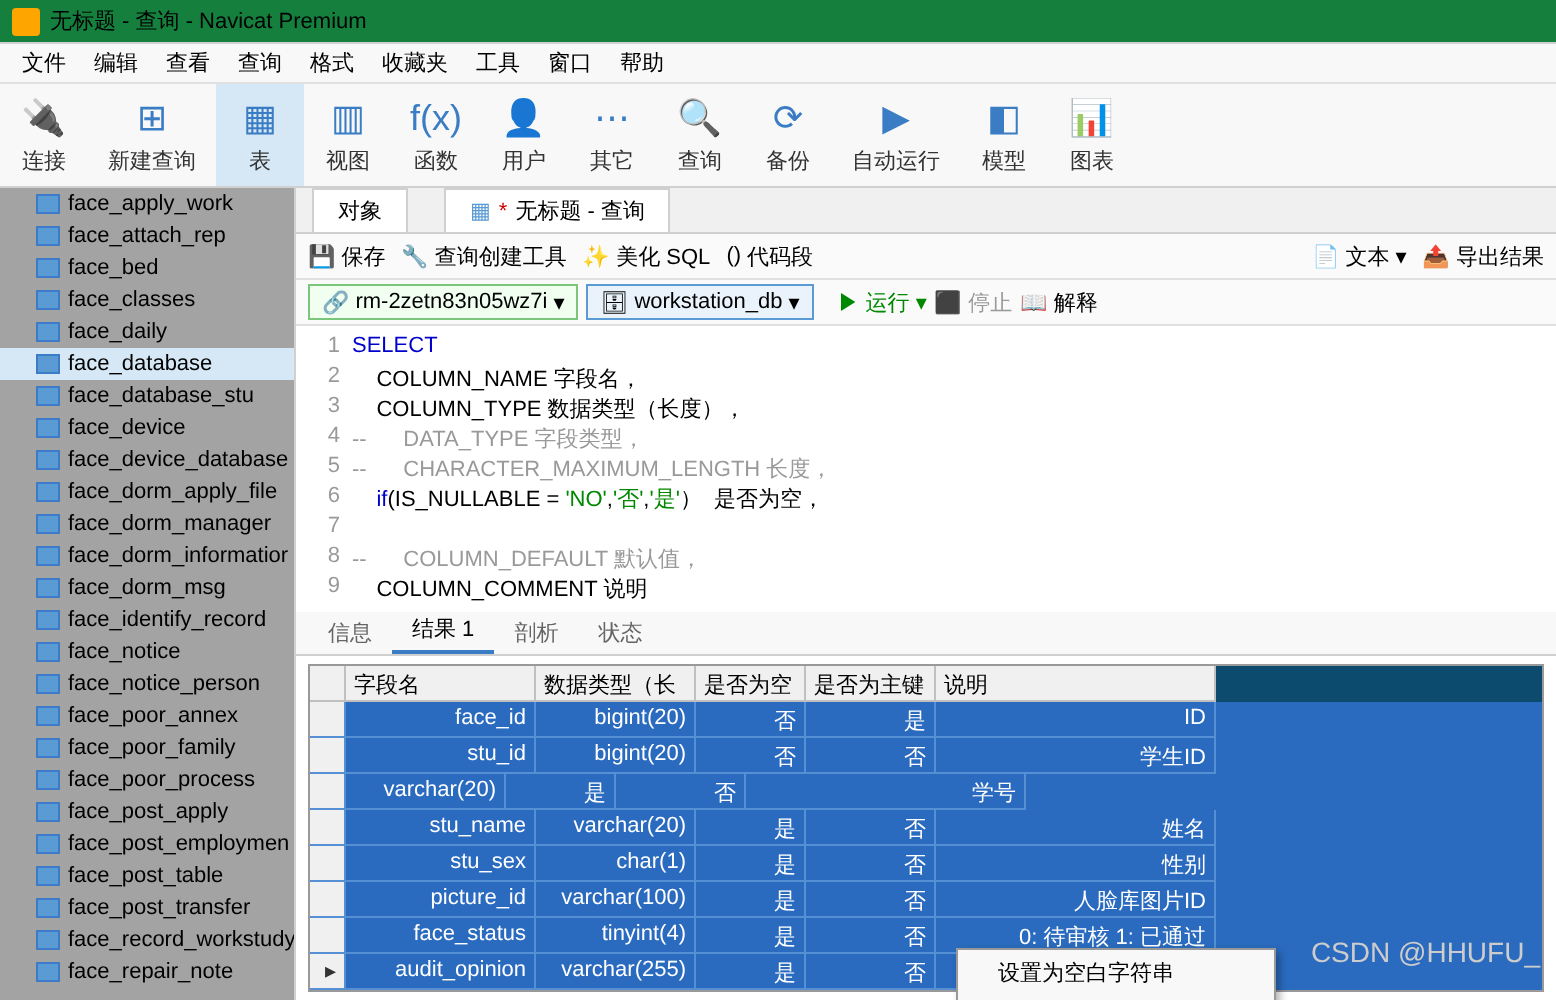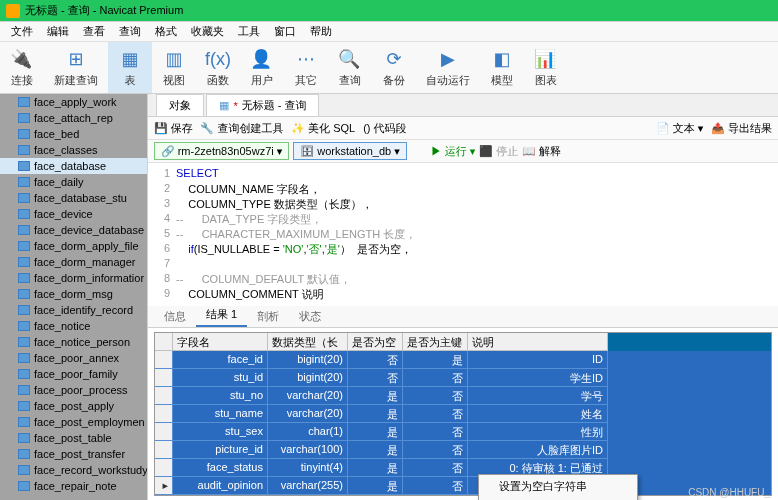--- a/index.html
+++ b/index.html
@@ -1,51 +1,51 @@
 <!DOCTYPE html>
 <html><head>
 <meta charset="utf-8">
 <style>
 * { margin: 0; padding: 0; box-sizing: border-box; font-family: "Microsoft YaHei", Arial, sans-serif; font-size: 11px; }
 body { background: #fff; width: 778px; height: 500px; overflow: hidden; }
-.titlebar { background: #22c55e; height: 22px; display: flex; align-items: center; padding: 0 6px; border-bottom: 1px solid #d0d0d0; }
+.titlebar { background: #15803d; height: 22px; display: flex; align-items: center; padding: 0 6px; border-bottom: 1px solid #d0d0d0; }
 .titlebar .icon { width: 14px; height: 14px; background: #ffa500; border-radius: 2px; margin-right: 5px; }
 .menubar { background: #f8f8f8; height: 20px; display: flex; align-items: center; padding: 0 4px; border-bottom: 1px solid #e0e0e0; }
 .menubar span { padding: 0 7px; cursor: default; }
 .toolbar { background: #f8f8f8; height: 52px; display: flex; align-items: center; border-bottom: 1px solid #d0d0d0; }
 .tool { display: flex; flex-direction: column; align-items: center; justify-content: center; padding: 0 10px; height: 100%; cursor: pointer; }
 .tool.active { background: #d6e8f5; }
 .tool .ticon { width: 24px; height: 24px; display: flex; align-items: center; justify-content: center; font-size: 18px; color: #3b7dc4; }
 .tool .tlabel { font-size: 11px; color: #333; margin-top: 2px; }
 .main { display: flex; height: calc(500px - 94px); }
 .sidebar { width: 148px; background: #a3a3a3; border-right: 1px solid #d0d0d0; overflow-y: auto; overflow-x: hidden; }
 .sidebar-item { display: flex; align-items: center; padding: 1px 4px 1px 18px; height: 16px; white-space: nowrap; cursor: pointer; }
 .sidebar-item.selected { background: #d6e8f5; }
 .sidebar-item .ticon-s { width: 12px; height: 10px; background: #5b9bd5; margin-right: 4px; flex-shrink: 0; border: 1px solid #3b7dc4; }
 .content { flex: 1; display: flex; flex-direction: column; overflow: hidden; }
 .tabbar { height: 24px; display: flex; align-items: flex-end; background: #f0f0f0; border-bottom: 1px solid #d0d0d0; padding-left: 8px; }
-.tab { padding: 3px 12px; background: #fff; border: 1px solid #d0d0d0; border-bottom: none; margin-right: 2px; display: flex; align-items: center; gap: 4px; }
+.tab { padding: 3px 12px; background: #fff; border: 1px solid #d0d0d0; border-bottom: none; margin-right: 18px; display: flex; align-items: center; gap: 4px; }
 .tab .dot { color: #c00; }
 .qtb { height: 24px; display: flex; align-items: center; padding: 0 6px; gap: 8px; border-bottom: 1px solid #e0e0e0; background: #fafafa; }
 .qtb span { cursor: pointer; display: flex; align-items: center; gap: 3px; }
 .conn { height: 24px; display: flex; align-items: center; padding: 0 6px; gap: 4px; border-bottom: 1px solid #e0e0e0; background: #fafafa; }
 .dropdown { border: 1px solid #7cc67c; background: #f0fff0; padding: 1px 6px; height: 18px; display: flex; align-items: center; gap: 3px; }
 .dropdown.blue { border-color: #5b9bd5; background: #eaf3fb; }
 .editor { background: #fff; padding: 4px 0; font-family: Consolas, monospace; font-size: 11px; flex-shrink: 0; }
 .line { display: flex; height: 15px; }
 .lnum { width: 28px; text-align: right; color: #999; padding-right: 6px; user-select: none; }
 .code { white-space: pre; }
 .kw { color: #0000cc; }
 .str { color: #008800; }
 .cmt { color: #999; }
 .restabs { height: 22px; display: flex; align-items: flex-end; border-bottom: 1px solid #d0d0d0; padding-left: 6px; background: #f8f8f8; }
 .rtab { padding: 3px 10px; color: #666; cursor: pointer; }
 .rtab.active { color: #000; border-bottom: 2px solid #3b7dc4; }
 .grid { border: 1px solid #999; margin: 4px 6px; position: relative; }
-.gridh { display: flex; background: #0369a1; }
+.gridh { display: flex; background: #0c4a6e; }
 .gcell { border-right: 1px solid #c0c0c0; border-bottom: 1px solid #c0c0c0; padding: 2px 4px; height: 18px; overflow: hidden; white-space: nowrap; }
 .ghc { background: #f0f0f0; }
 .gridrow { display: flex; background: #2a6bbf; color: #fff; text-align: right; }
 .gridrow .gcell { border-right: 1px solid #5590d5; border-bottom: 1px solid #5590d5; }
 .c0 { width: 18px; background: #f0f0f0; color: #333; }
 .c1 { width: 95px; } .c2 { width: 80px; } .c3 { width: 55px; } .c4 { width: 65px; } .c5 { width: 140px; }
 .ctxmenu { position: absolute; background: #f8f8f8; border: 1px solid #999; box-shadow: 2px 2px 4px rgba(0,0,0,0.3); z-index: 10; }
 .ctxitem { padding: 4px 24px 4px 20px; white-space: nowrap; cursor: default; position: relative; }
 </style>
 </head>
@@ -130,27 +130,27 @@
         <span>face_attach_rep</span>
       </div>
       <div class="sidebar-item">
         <span class="ticon-s"></span>
         <span>face_bed</span>
       </div>
       <div class="sidebar-item">
         <span class="ticon-s"></span>
         <span>face_classes</span>
       </div>
+      <div class="sidebar-item">
+        <span class="ticon-s"></span>
+        <span>face_daily</span>
+      </div>
       <div class="sidebar-item selected">
         <span class="ticon-s"></span>
         <span>face_database</span>
-      </div>
-      <div class="sidebar-item">
-        <span class="ticon-s"></span>
-        <span>face_daily</span>
       </div>
       <div class="sidebar-item">
         <span class="ticon-s"></span>
         <span>face_database_stu</span>
       </div>
       <div class="sidebar-item">
         <span class="ticon-s"></span>
         <span>face_device</span>
       </div>
       <div class="sidebar-item">
@@ -238,21 +238,21 @@
       <span>🔧 <span>查询创建工具</span></span>
       <span>✨ <span>美化 SQL</span></span>
       <span>() <span>代码段</span></span>
       <span style="margin-left:auto"></span>
       <span>📄 <span>文本</span> ▾</span>
       <span>📤 <span>导出结果</span></span>
     </div>
     <div class="conn">
       <div class="dropdown">🔗 <span>rm-2zetn83n05wz7i</span> ▾</div>
       <div class="dropdown blue">🗄 <span>workstation_db</span> ▾</div>
-      <span style="margin-left:20px;color:#008800">▶ <span>运行</span> ▾</span>
+      <span style="margin-left:8px;color:#008800">▶ <span>运行</span> ▾</span>
       <span style="color:#999">⬛ <span>停止</span></span>
       <span>📖 <span>解释</span></span>
     </div>
     <div class="editor" id="editor">
         <div class="line">
           <span class="lnum">1</span>
           <span class="code"><span class="kw">SELECT</span></span>
         </div>
         <div class="line">
           <span class="lnum">2</span>
@@ -313,21 +313,20 @@
           <div class="gridrow">
             <div class="gcell c0 ghc" style="color:#333"></div>
             <div class="gcell c1">stu_id</div>
             <div class="gcell c2">bigint(20)</div>
             <div class="gcell c3">否</div>
             <div class="gcell c4">否</div>
             <div class="gcell c5">学生ID</div>
           </div>
           <div class="gridrow">
             <div class="gcell c0 ghc" style="color:#333"></div>
-            <div class="gcell c1">stu_no</div>
             <div class="gcell c2">varchar(20)</div>
             <div class="gcell c3">是</div>
             <div class="gcell c4">否</div>
             <div class="gcell c5">学号</div>
           </div>
           <div class="gridrow">
             <div class="gcell c0 ghc" style="color:#333"></div>
             <div class="gcell c1">stu_name</div>
             <div class="gcell c2">varchar(20)</div>
             <div class="gcell c3">是</div>
@@ -366,15 +365,15 @@
             <div class="gcell c4">否</div>
             <div class="gcell c5">审核意见</div>
           </div>
         </div>
       <div class="ctxmenu" id="ctx1" style="left:330px;top:146px;width:160px">
           <div class="ctxitem">设置为空白字符串</div>
           <div class="ctxitem">设置为 NULL</div>
         </div>
 
     </div>
-    <div style="position:absolute;right:8px;bottom:2px;color:#ccc;font-size:10px">CSDN @HHUFU_</div>
+    <div style="position:absolute;right:8px;bottom:16px;color:#ccc;font-size:14px">CSDN @HHUFU_</div>
   </div>
 </div>
 
 </body></html>

